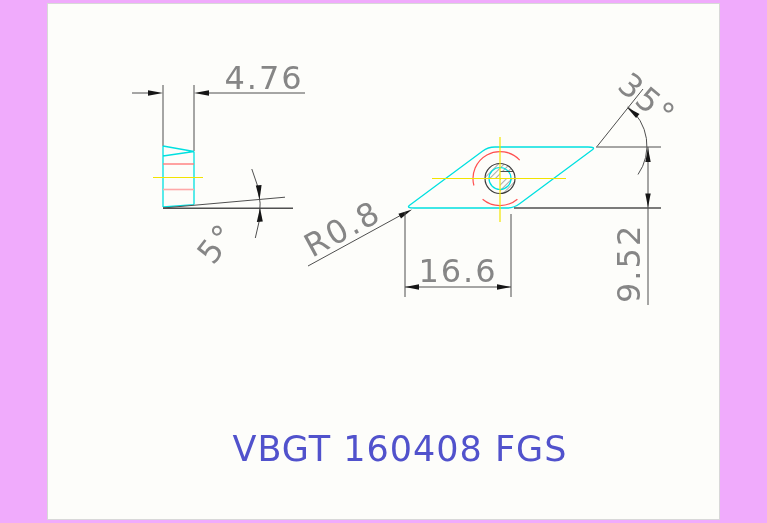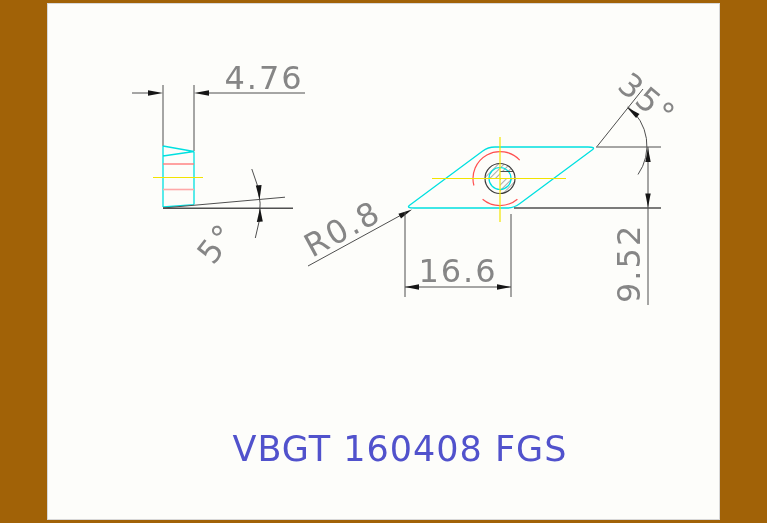--- a/index.html
+++ b/index.html
@@ -1,16 +1,16 @@
 <!DOCTYPE html>
 <html><head>
 <meta charset="utf-8">
 <style>
   html,body{margin:0;padding:0;background:#ffffff;}
-  .stage{position:relative;width:767px;height:523px;background:#a16207;overflow:hidden;
+  .stage{position:relative;width:767px;height:523px;background:#f0abfc;overflow:hidden;
          font-family:"DejaVu Sans",sans-serif;}
   svg{position:absolute;left:0;top:0;}
   text{font-family:"DejaVu Sans",sans-serif;}
   .dimtxt{font-size:32px;letter-spacing:2px;}
   .titletxt{font-size:35px;letter-spacing:1px;}
 </style>
 </head>
 <body>
 
 <div class="stage">

